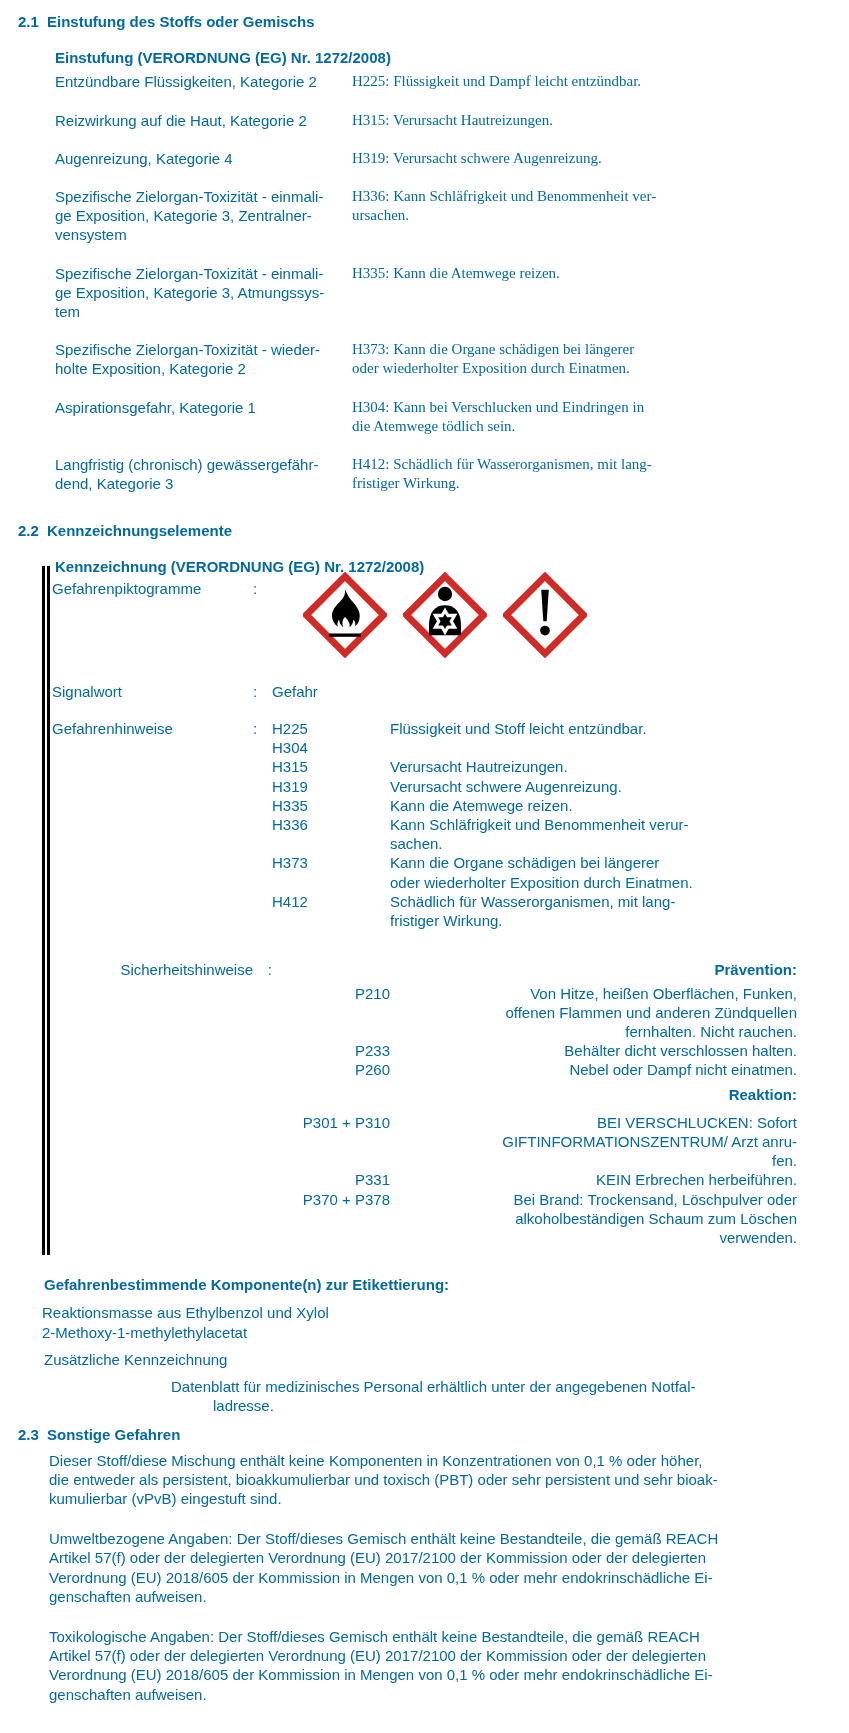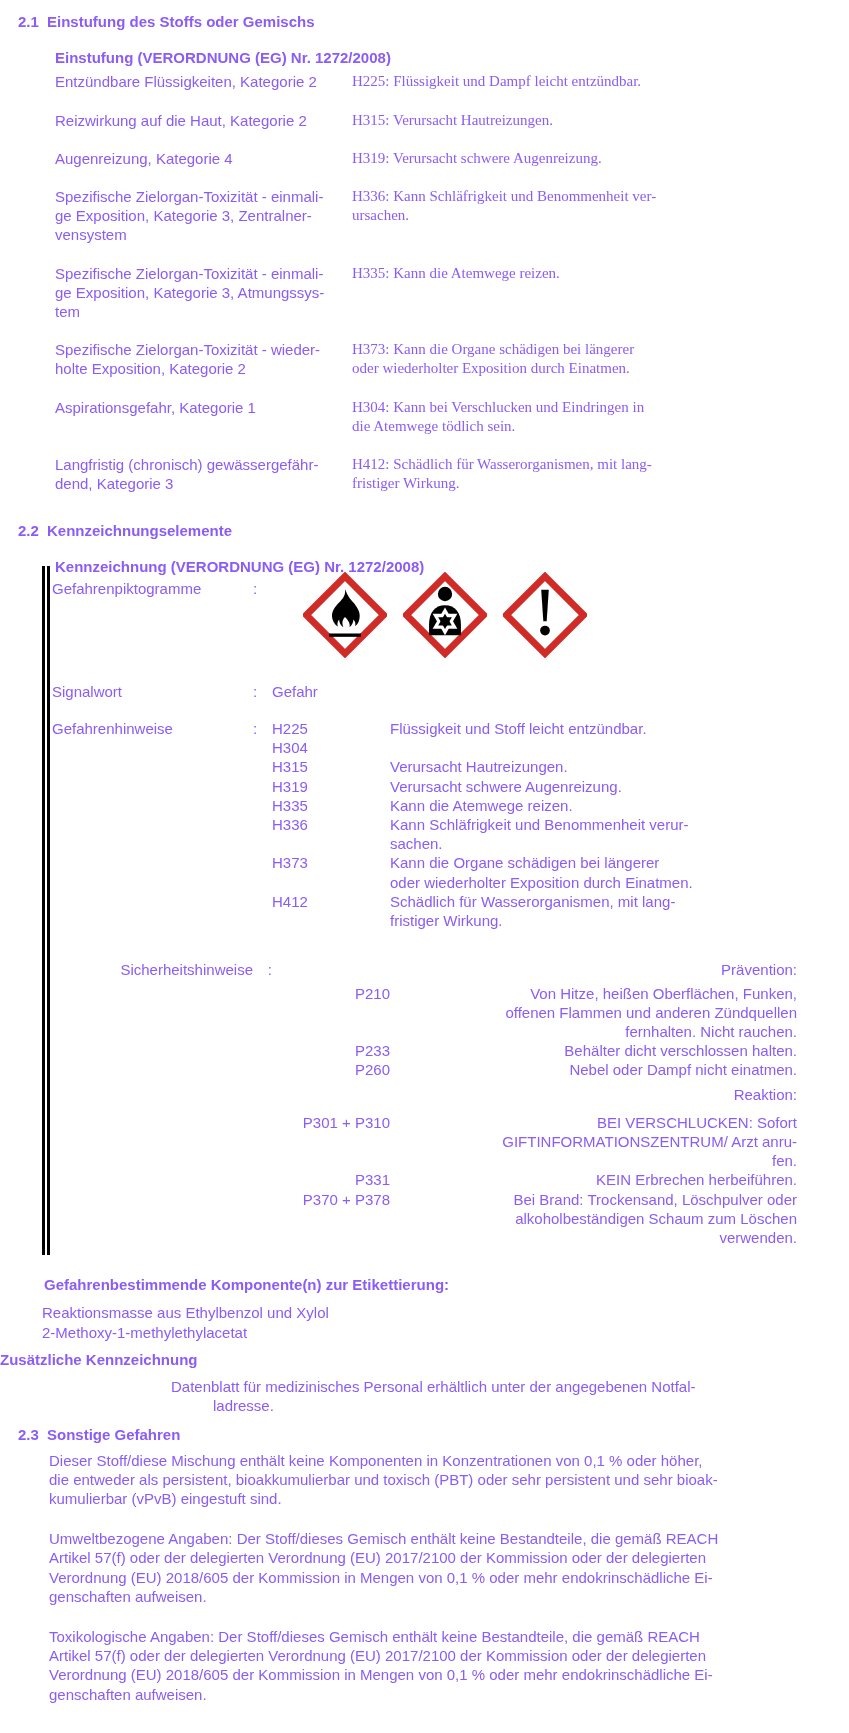--- a/index.html
+++ b/index.html
@@ -1,18 +1,18 @@
 <!DOCTYPE html>
 <html><head>
 <meta charset="utf-8">
 <style>
   html,body { margin:0; padding:0; background:#fff; }
   .page {
     position:relative; width:849px; height:1733px; overflow:hidden;
-    background:#fff; color:#8b5cf6; box-sizing:border-box; padding-top:12px;
+    background:#fff; color:#0369a1; box-sizing:border-box; padding-top:12px;
     font-family:"Liberation Sans","DejaVu Sans",sans-serif;
     font-size:15px; line-height:19.2px;
   }
   .sec-head { display:flex; font-weight:700; margin-left:18px; }
   .sec-num { width:29px; flex:none; }
   .ind55 { margin-left:55px; }
   .subhead { font-weight:700; }
   #sub21 { margin-top:17px; }
   .cls-row { display:flex; margin-top:19px; }
   .cls-row:first-child { margin-top:5px; }
@@ -28,28 +28,28 @@
   .lv-colon { width:19px; flex:none; }
   .lv-value { flex:1; }
   .picto-strip { display:flex; gap:16px; padding-left:31px; margin-top:-7px; height:80px; }
   .ghs { width:84px; height:86px; flex:none; }
   .row-signal { margin-top:30px; }
   .row-hints { margin-top:18px; }
   .row-precaution { margin-top:30px;text-align:right; }
   .code-row { display:flex; }
   .code-cell { width:118px; flex:none; }
   .code-text { flex:1; white-space:pre-line; }
-  .p-group-heading { font-weight:400; }
+  .p-group-heading { font-weight:700; }
   #praevention-heading { }
   .p-rows-prevention { margin-top:4px; }
   #reaktion-heading { margin-top:5px; }
   .p-rows-reaction { margin-top:9px; }
   .komp-heading { font-weight:700; margin-left:44px; margin-top:28px; }
   .komp-items { margin-left:42px; margin-top:9px; }
-  .zusatz-heading { font-weight:700; margin-top:8px; }
+  .zusatz-heading { font-weight:400; margin-left:44px; margin-top:8px; }
   .zusatz-text { margin-left:213px; text-indent:-42px; margin-top:8px; width:560px; white-space:pre-line; }
   #sec23 { margin-top:10px; }
   .para { margin-left:49px; width:762px; white-space:pre-line; }
   .para-1 { margin-top:6px; }
   .para-2, .para-3 { margin-top:21px; }
 </style>
 </head>
 <body>
 
 <div class="page">

